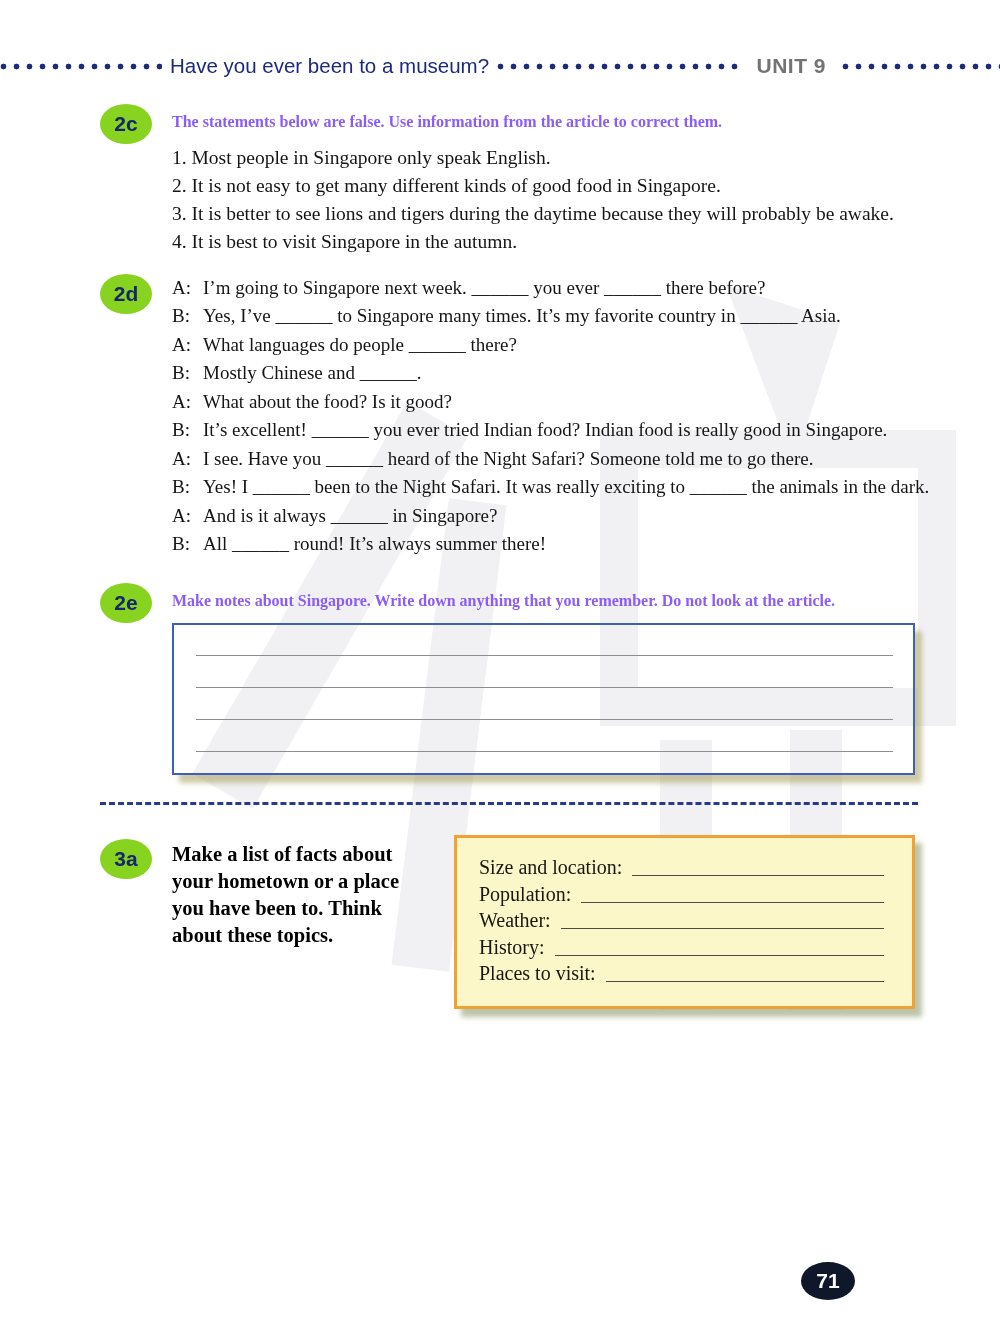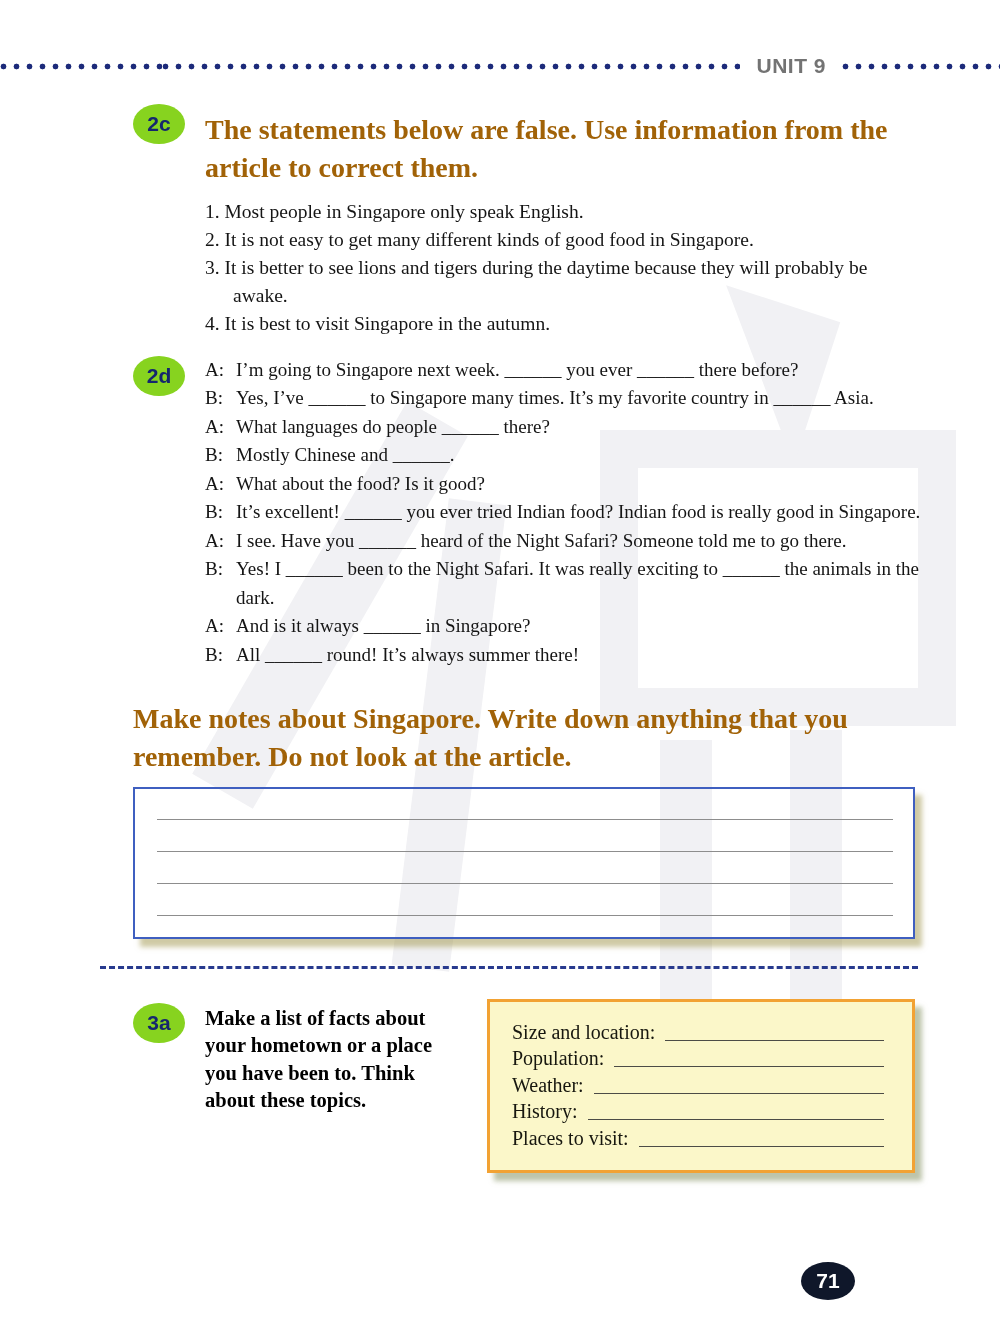--- a/index.html
+++ b/index.html
@@ -20,27 +20,27 @@
   .dots{height:7px;flex:1 1 auto;
     background-image:radial-gradient(circle at 3.5px 3.5px,#1c2a7a 2.6px,transparent 3.2px);
     background-size:13px 7px;background-repeat:repeat-x;background-position:left center;}
   .dots.left{flex:0 0 162px;}
   .dots.right{flex:0 0 158px;}
   .header-title{font-family:"Liberation Sans",sans-serif;font-size:20.5px;color:#1c2a7a;
     padding:0 8px;white-space:nowrap;}
   .unit-label{font-family:"Liberation Sans",sans-serif;font-weight:bold;font-size:21px;
     color:#737373;padding:0 16px;letter-spacing:.5px;white-space:nowrap;}
   
-  .section{display:flex;padding-left:100px;padding-right:85px;box-sizing:border-box;margin-left:33px;}
+  .section{display:flex;padding-left:100px;padding-right:85px;box-sizing:border-box;}
   .badge-col{flex:0 0 72px;}
   .badge{width:52px;height:40px;border-radius:50%;background:#87d31f;color:#15266e;
     font-family:"Liberation Sans",sans-serif;font-weight:800;font-size:21px;
     display:flex;align-items:center;justify-content:center;}
   .body-col{flex:1 1 auto;min-width:0;}
-  .heading{font-weight:bold;font-size:28px;line-height:1.35;color:#a16207;
+  .heading{font-weight:bold;font-size:16px;line-height:1.35;color:#8b5cf6;
     margin:7px 0 11px 0;max-width:718px;}
   
   .stmt{font-size:19.5px;line-height:1.44;padding-left:28px;text-indent:-28px;}
   
   .dline{display:flex;font-size:19px;line-height:1.5;}
   .dline .sp{flex:0 0 31px;}
   .dline .tx{flex:1 1 auto;margin-right:-20px;}
   
   .notes-box{margin-top:2px;border:2px solid #3f5fc0;background:transparent;
     height:152px;box-sizing:border-box;padding:30px 20px 0 22px;
@@ -75,20 +75,21 @@
   <div class="wm wm-box" style="left:600px;top:430px;width:280px;height:220px;"></div>
   <div class="wm" style="left:660px;top:740px;width:52px;height:270px;"></div>
   <div class="wm" style="left:790px;top:730px;width:52px;height:280px;"></div>
   <div class="wm wm-tri" style="left:700px;top:300px;transform:rotate(18deg);"></div>
 </div>
 
 <div class="page">
 
   <div class="header">
     <div class="dots left"></div>
+    <span class="header-title">Have you ever been to a museum?</span>
     <div class="dots"></div>
     <span class="unit-label">UNIT 9</span>
     <div class="dots right"></div>
   </div>
 
   <div class="section mt26">
     <div class="badge-col">
       <div class="badge">2c</div>
     </div>
     <div class="body-col">
@@ -142,20 +143,23 @@
           <span class="tx">And is it always ______ in Singapore?</span>
         </div>
       <div class="dline">
           <span class="sp">B:</span>
           <span class="tx">All ______ round! It’s always summer there!</span>
         </div>
     </div>
   </div>
 
   <div class="section mt24">
+    <div class="badge-col">
+      <div class="badge">2e</div>
+    </div>
     <div class="body-col">
       <div class="heading" style="max-width:768px;">Make notes about Singapore. Write down anything that you remember. Do not look at the article.</div>
       <div class="notes-box">
         <div class="note-line"></div>
         <div class="note-line"></div>
         <div class="note-line"></div>
         <div class="note-line"></div>
       </div>
     </div>
   </div>

